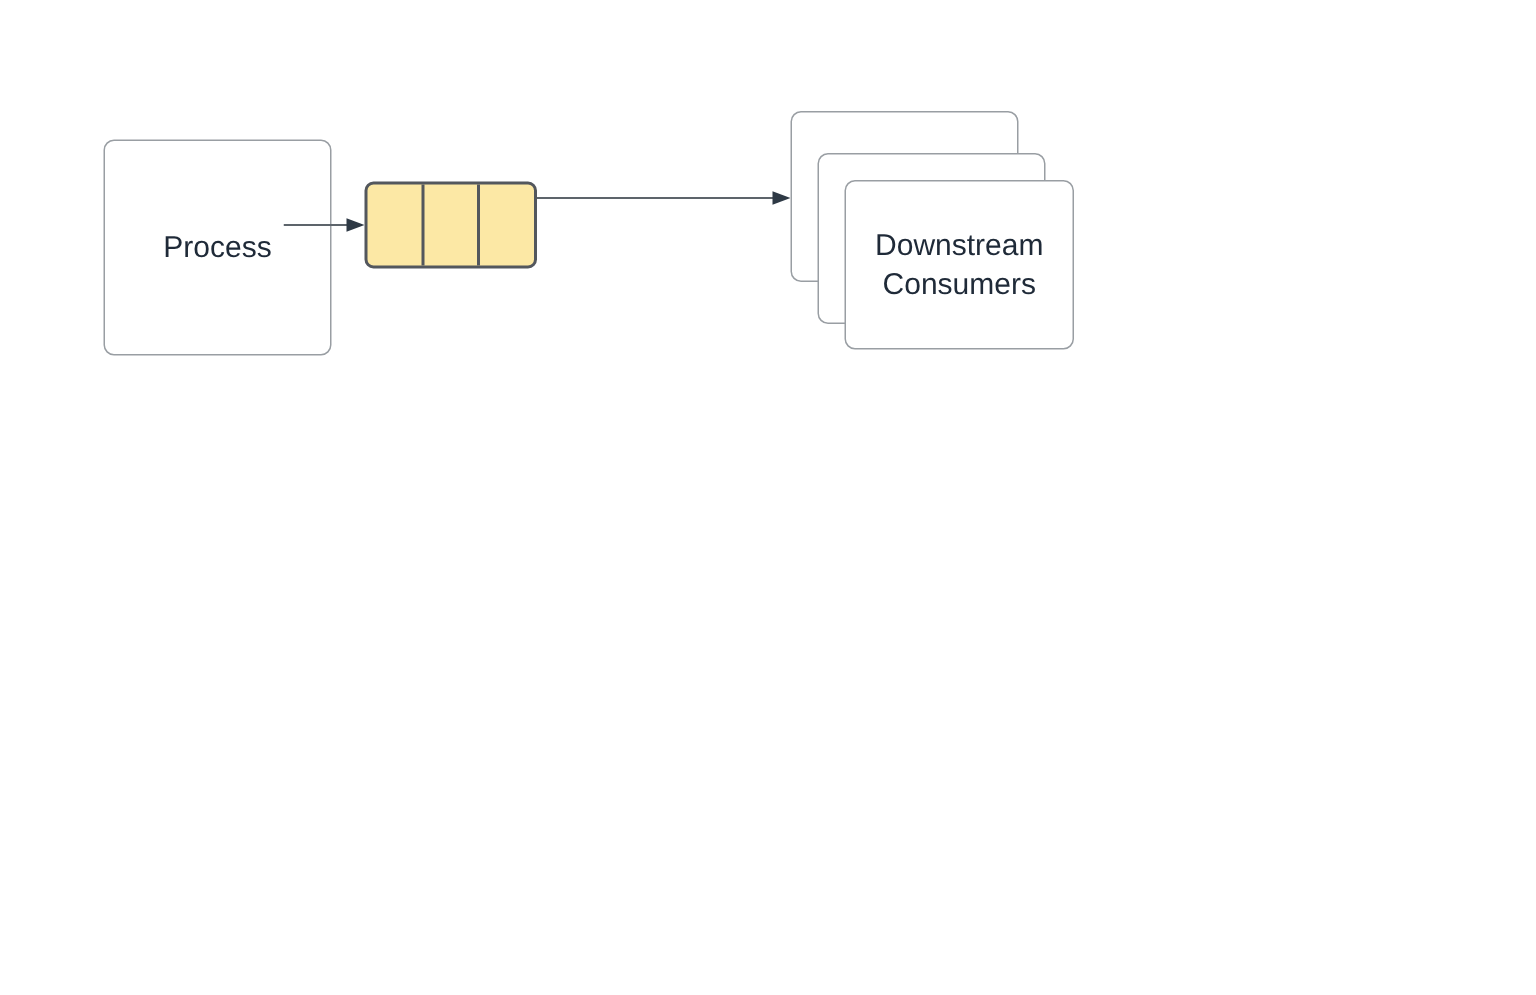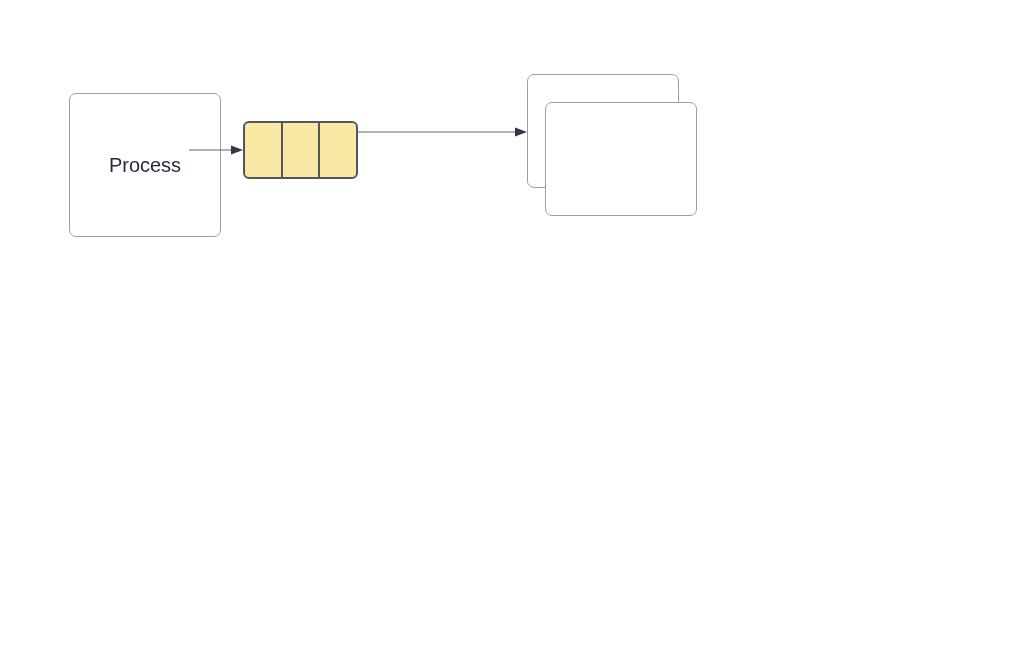--- a/index.html
+++ b/index.html
@@ -107,14 +107,17 @@
     <div class="queue-cell"></div>
   </div>
 
   <svg class="connector connector-2" width="169" height="14" viewBox="0 0 169 14">
     <line x1="0" y1="7" x2="158" y2="7"></line>
     <polygon points="157,2.5 169,7 157,11.5"></polygon>
   </svg>
 
   <div class="node stack-back"></div>
   <div class="node stack-middle"></div>
+  <div class="node consumers-node">
+    <span class="label">Downstream Consumers</span>
+  </div>
 
 </div>
 
 </body></html>

